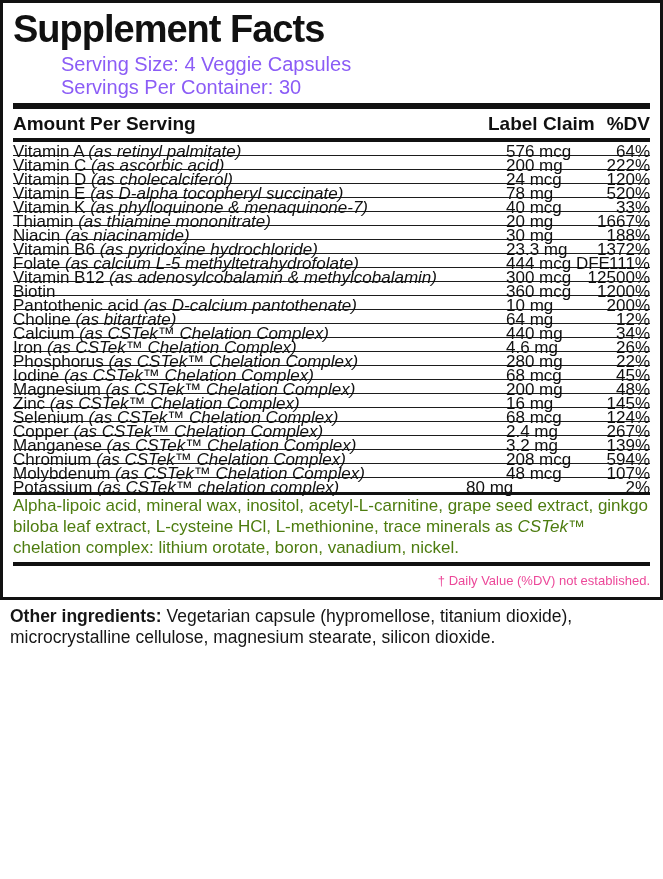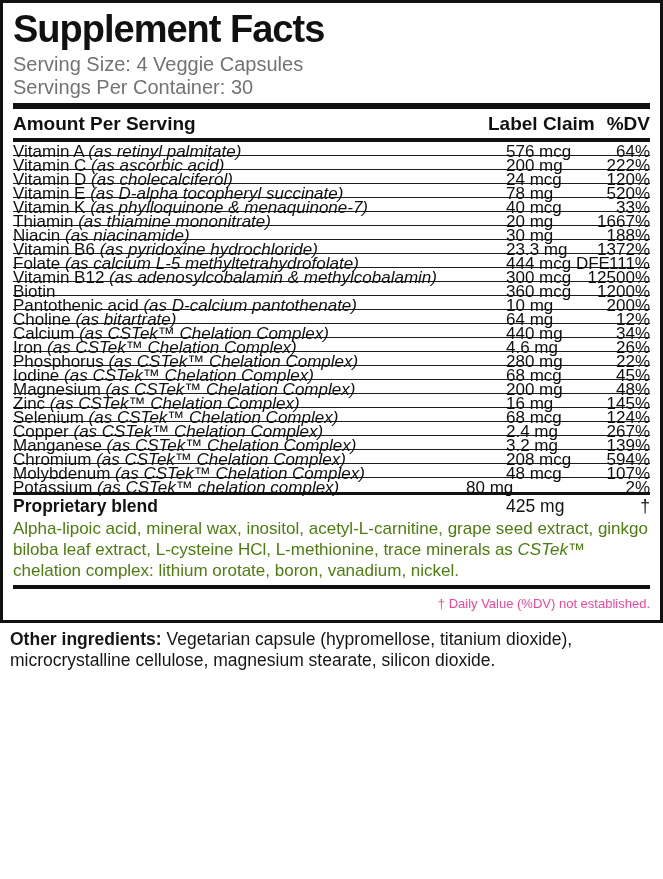--- a/index.html
+++ b/index.html
@@ -12,21 +12,21 @@
   .panel{
     box-sizing:border-box;
     border:3px solid #111;
     padding:4px 10px 0 10px;
     width:663px;
   }
   .title{
     font-size:38px;font-weight:bold;letter-spacing:-1px;
     line-height:40px;margin:2px 0 4px 0;
   }
-  .serving-line{font-size:20px;line-height:23px;color:#737373;}
+  .serving-line{font-size:20px;line-height:23px;color:#8b5cf6;margin-left:48px;}
   .bar{background:#111;}
   .bar-6{height:6px;margin-top:4px;}
   .bar-4{height:4px;}
   .bar-3{height:3px;}
   .grid-row{
     display:grid;
     grid-template-columns:1fr 90px 72px;
     align-items:baseline;
   }
   .header-row{padding:4px 0 4px 0;font-size:19px;font-weight:bold;line-height:21px;}
@@ -201,25 +201,20 @@
       </div>
       <div class="grid-row nrow">
         <span class="c-name">Potassium <i>(as CSTek™ chelation complex)</i></span>
         <span class="c-amt">80 mg</span>
         <span class="c-dv">2%</span>
       </div>
     </div>
 
   <div class="bar bar-3"></div>
 
-  <div class="grid-row blend-row">
-    <span class="c-name blend-name">Proprietary blend</span>
-    <span class="c-amt">425 mg</span>
-    <span class="c-dv">†</span>
-  </div>
 
   <div class="blend-desc"><span>Alpha-lipoic acid, mineral wax, inositol, acetyl-L-carnitine, grape seed extract, ginkgo biloba leaf extract, L-cysteine HCl, L-methionine, trace minerals as </span><i>CSTek™</i><span> chelation complex: lithium orotate, boron, vanadium, nickel.</span></div>
 
   <div class="bar bar-4"></div>
 
   <div class="footnote">† Daily Value (%DV) not established.</div>
 
 </div>
 
 <div class="other-ing"><span class="oi-label">Other ingredients:</span><span> Vegetarian capsule (hypromellose, titanium dioxide), microcrystalline cellulose, magnesium stearate, silicon dioxide.</span></div>

